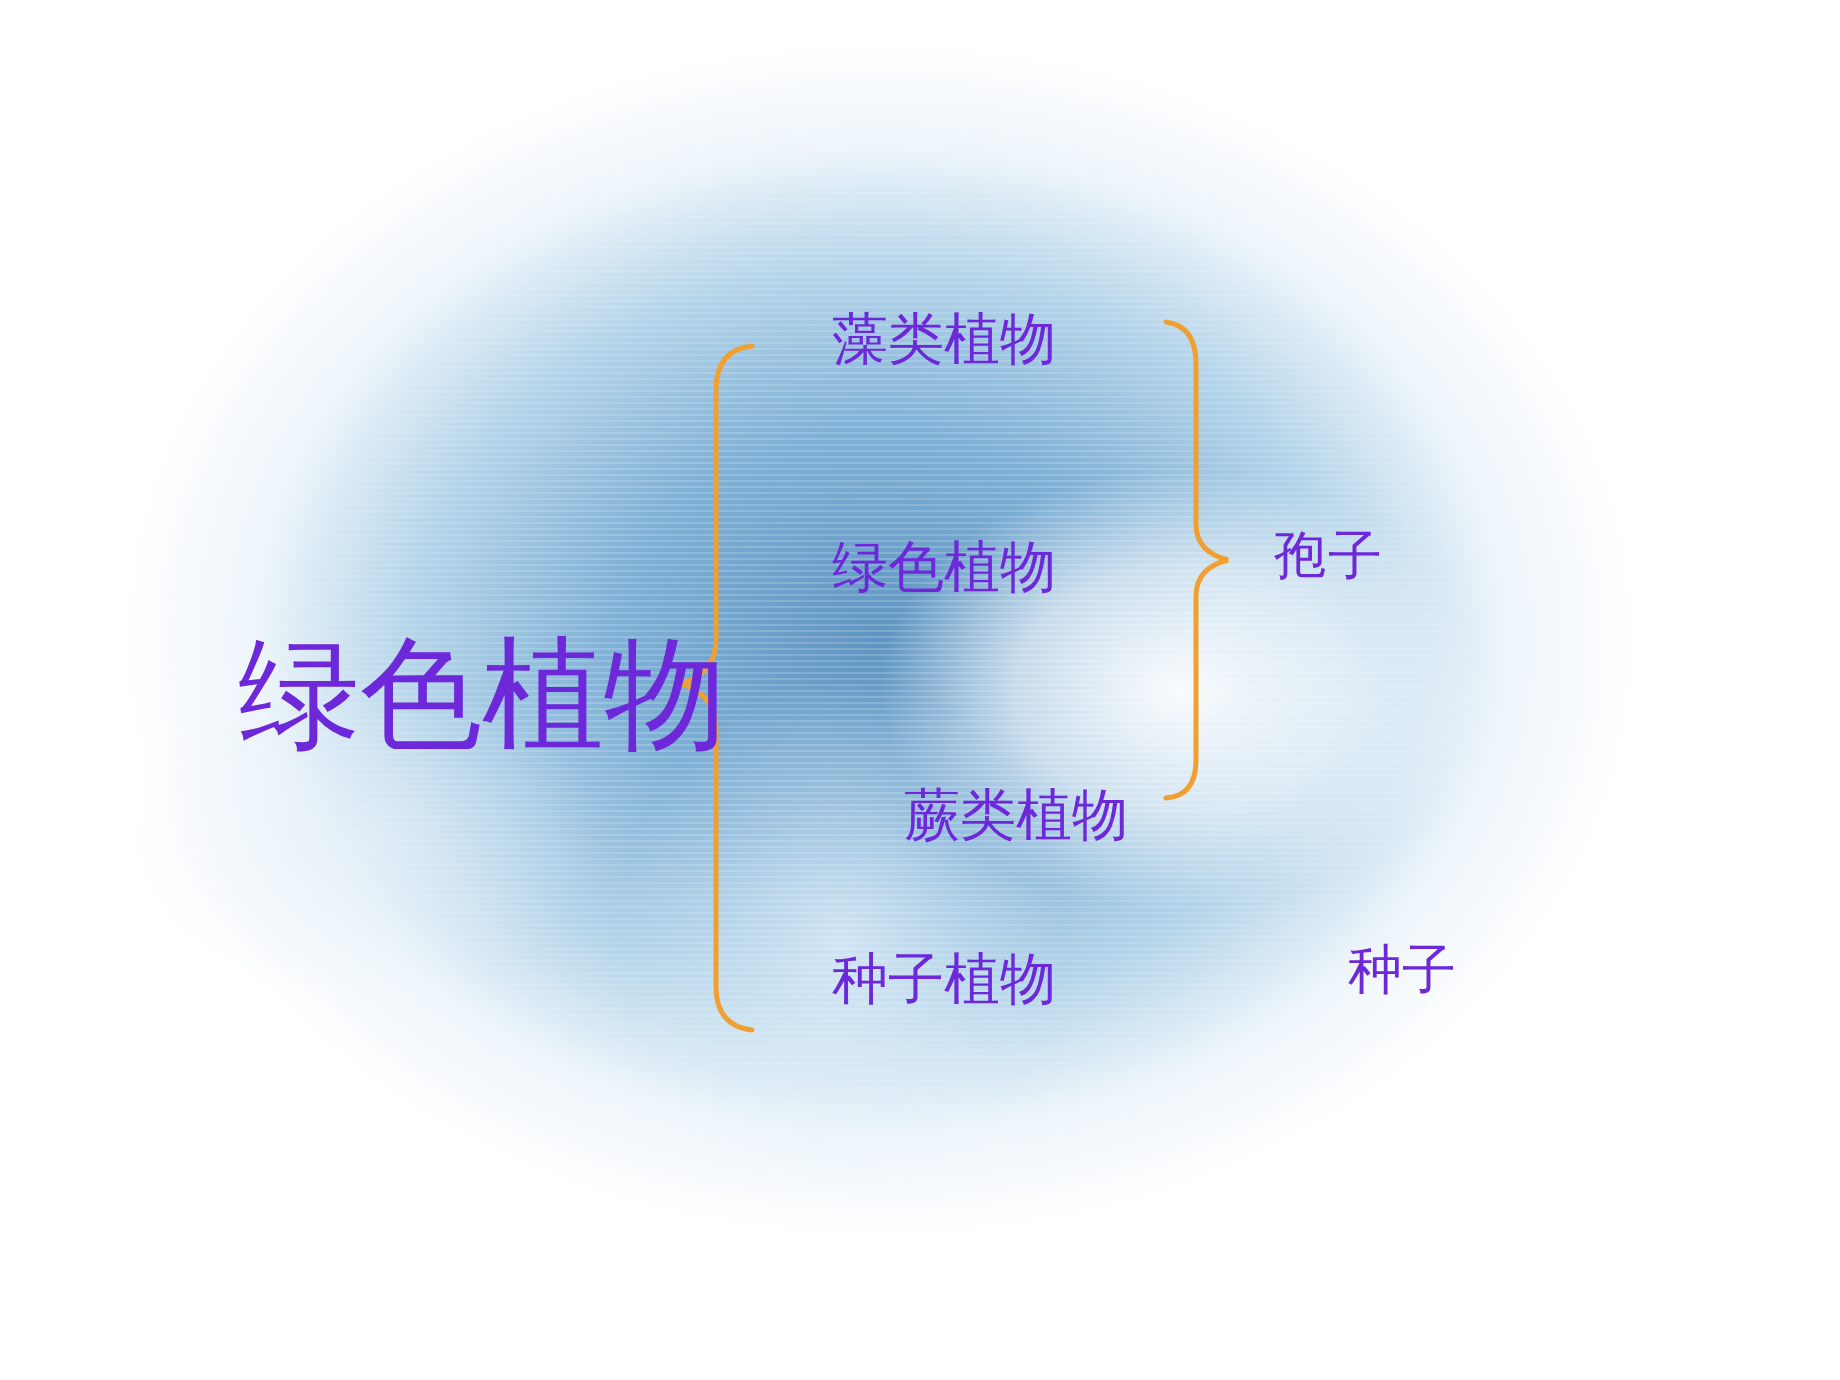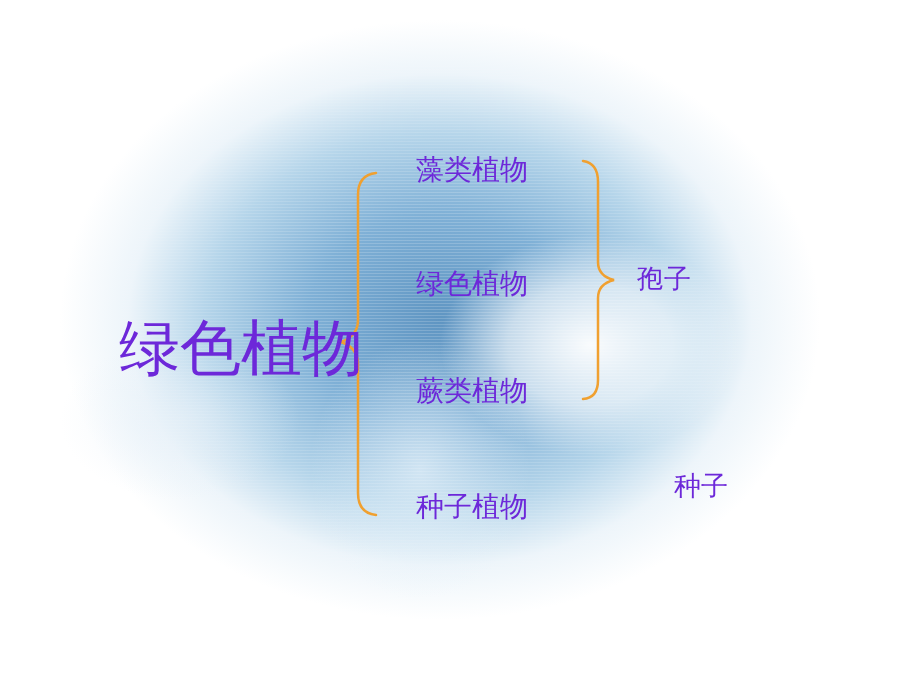--- a/index.html
+++ b/index.html
@@ -38,17 +38,17 @@
 
 <svg class="braces" width="920" height="690">
   <path d="M376 173 Q358 175 358 195 L358 320 Q358 336 341 342 Q358 348 358 364 L358 493 Q358 513 376 515" fill="none" stroke="#f0a030" stroke-width="2.5" stroke-linecap="round"></path>
   <path d="M583 161 Q598 163 598 182 L598 262 Q598 276 614 280 Q598 284 598 298 L598 380 Q598 398 583 399" fill="none" stroke="#f0a030" stroke-width="2.5" stroke-linecap="round"></path>
 </svg>
 
 <div class="label main-label">绿色植物</div>
 
 <div class="label cat" style="top:156px;">藻类植物</div>
 <div class="label cat" style="top:270px;">绿色植物</div>
-<div class="label cat" style="top:377px;">蕨类植物</div>
-<div class="label cat" style="top:476px;margin-top:17px;">种子植物</div>
+<div class="label cat" style="top:394px;margin-left:36px;">蕨类植物</div>
+<div class="label cat" style="top:476px;">种子植物</div>
 
 <div class="label rep" style="left:637px; top:265px;">孢子</div>
 <div class="label rep" style="left:630px; top:472px;margin-left:44px;">种子</div>
 
 </body></html>

